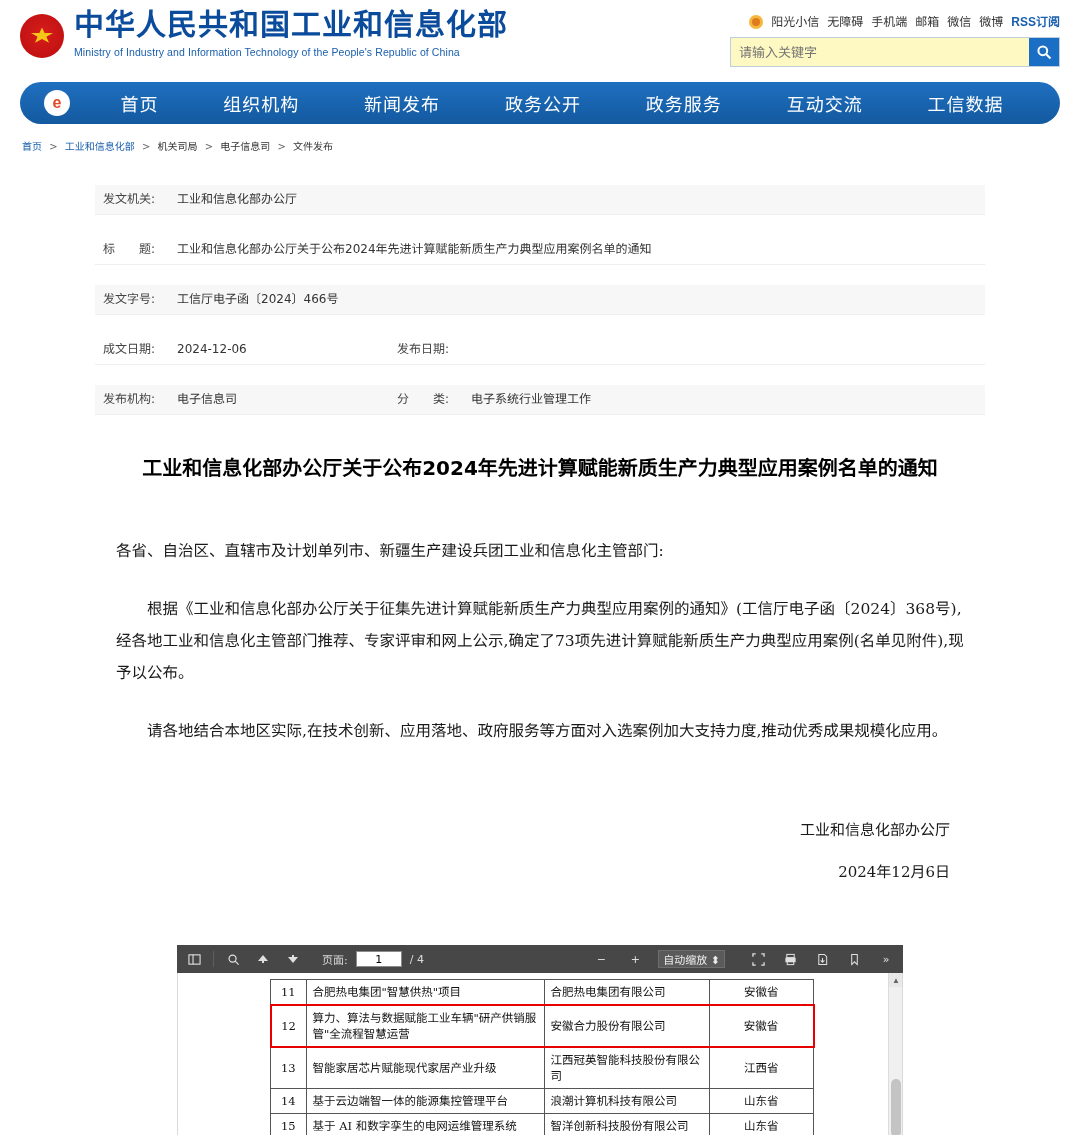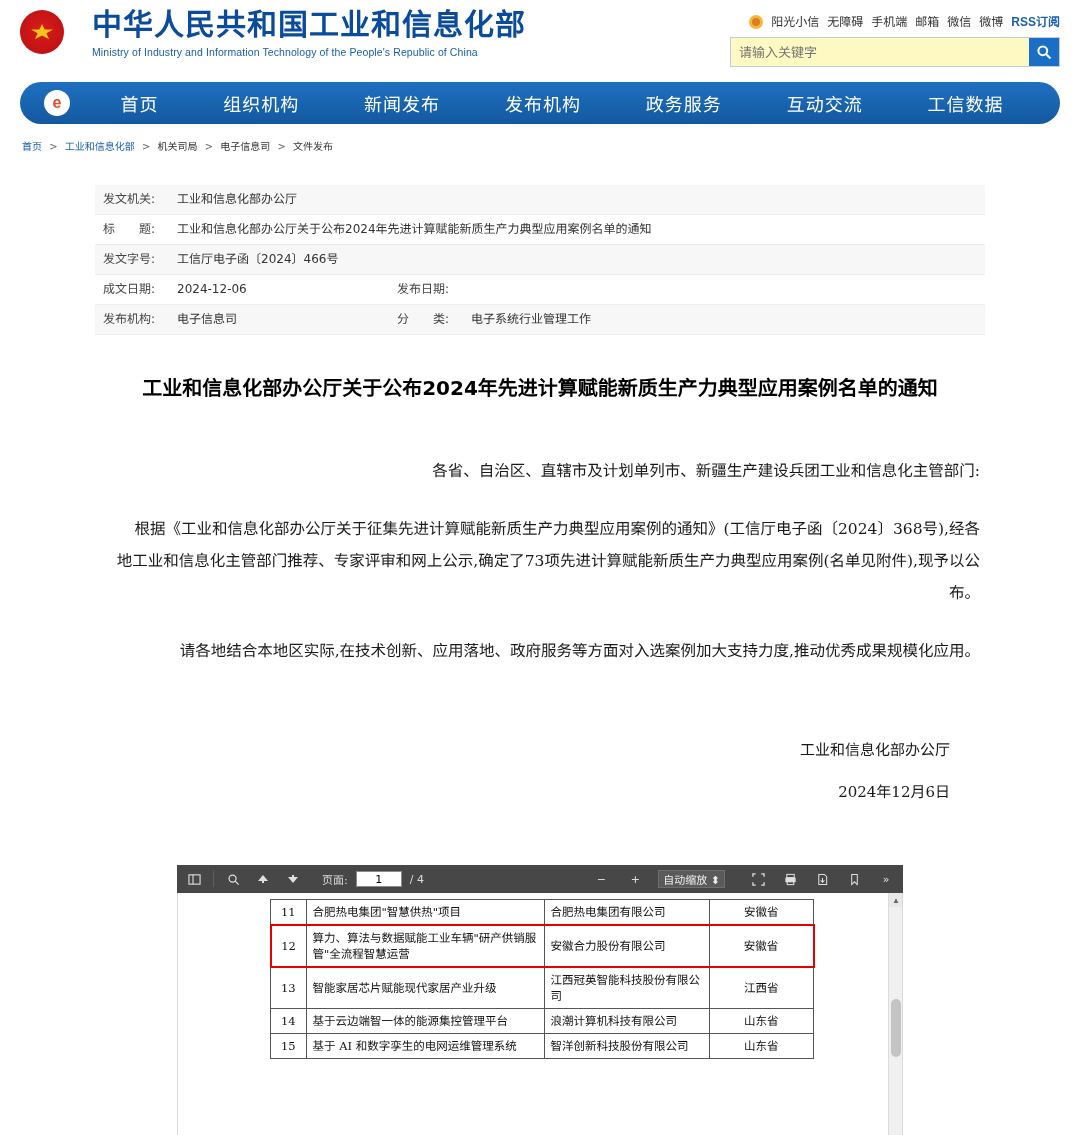--- a/index.html
+++ b/index.html
@@ -12,21 +12,21 @@
   }
   .page { width: 1080px; position: relative; }
 
   
   .topbar {
     display: flex;
     align-items: flex-start;
     padding: 8px 20px 6px 20px;
     height: 78px;
   }
-  .logo-block { display: flex; align-items: flex-start; gap: 28px; }
+  .logo-block { display: flex; align-items: flex-end; gap: 10px; }
   .emblem {
     width: 44px; height: 44px; border-radius: 50%;
     background: radial-gradient(circle at 50% 45%, #d71d1d 0%, #c31212 70%, #a60d0d 100%);
     position: relative; flex: 0 0 auto;
     margin-top: 2px;
   }
   .emblem:after {
     content: "";
     position: absolute; left: 50%; top: 50%;
     transform: translate(-50%,-50%);
@@ -144,20 +144,21 @@
     width: 890px;
     font-size: 12px;
     font-family: "DejaVu Sans", "Liberation Sans", sans-serif;
     color: #333;
   }
   .meta-row {
     display: flex;
     border-bottom: 1px solid #eee;
     padding: 5px 8px;
     line-height: 19px;
+    margin-top: 20px;
   }
   .meta-row.alt { background: #f7f7f7; }
   .meta-label { width: 74px; flex: 0 0 74px; color: #444; }
   .meta-value { flex: 1; }
   .meta-label2 { width: 74px; flex: 0 0 74px; color: #444; margin-left: 70px; }
 
   
   .doc-title {
     margin: 38px auto 0 auto;
     width: 880px;
@@ -169,21 +170,21 @@
     line-height: 1.5;
   }
   .body-text {
     margin: 0 auto;
     width: 880px;
     font-family: "DejaVu Serif", "Liberation Serif", serif;
     font-size: 15.5px;
     line-height: 32px;
     color: #1a1a1a;
   }
-  .body-text p { margin: 0; text-align: right; }
+  .body-text p { margin: 16px; }
   .p-gap-lg { margin-top: 52px !important; }
   .p-gap { margin-top: 26px !important; }
   .indent { text-indent: 2em; }
   .sign {
     margin: 62px auto 0 auto;
     width: 880px;
     font-family: "DejaVu Serif", "Liberation Serif", serif;
     font-size: 15px;
     color: #1a1a1a;
     text-align: right;
@@ -329,21 +330,21 @@
       </div>
     </div>
   </div>
 
   <div class="nav">
     <div class="nav-logo">e</div>
     <div class="nav-items">
       <div class="nav-item">首页</div>
       <div class="nav-item">组织机构</div>
       <div class="nav-item">新闻发布</div>
-      <div class="nav-item">发布机构</div>
+      <div class="nav-item">政务公开</div>
       <div class="nav-item">政务服务</div>
       <div class="nav-item">互动交流</div>
       <div class="nav-item">工信数据</div>
     </div>
   </div>
 
   <div class="breadcrumb">
     <a>首页</a>
     <span class="sep">&gt;</span>
     <a>工业和信息化部</a>

